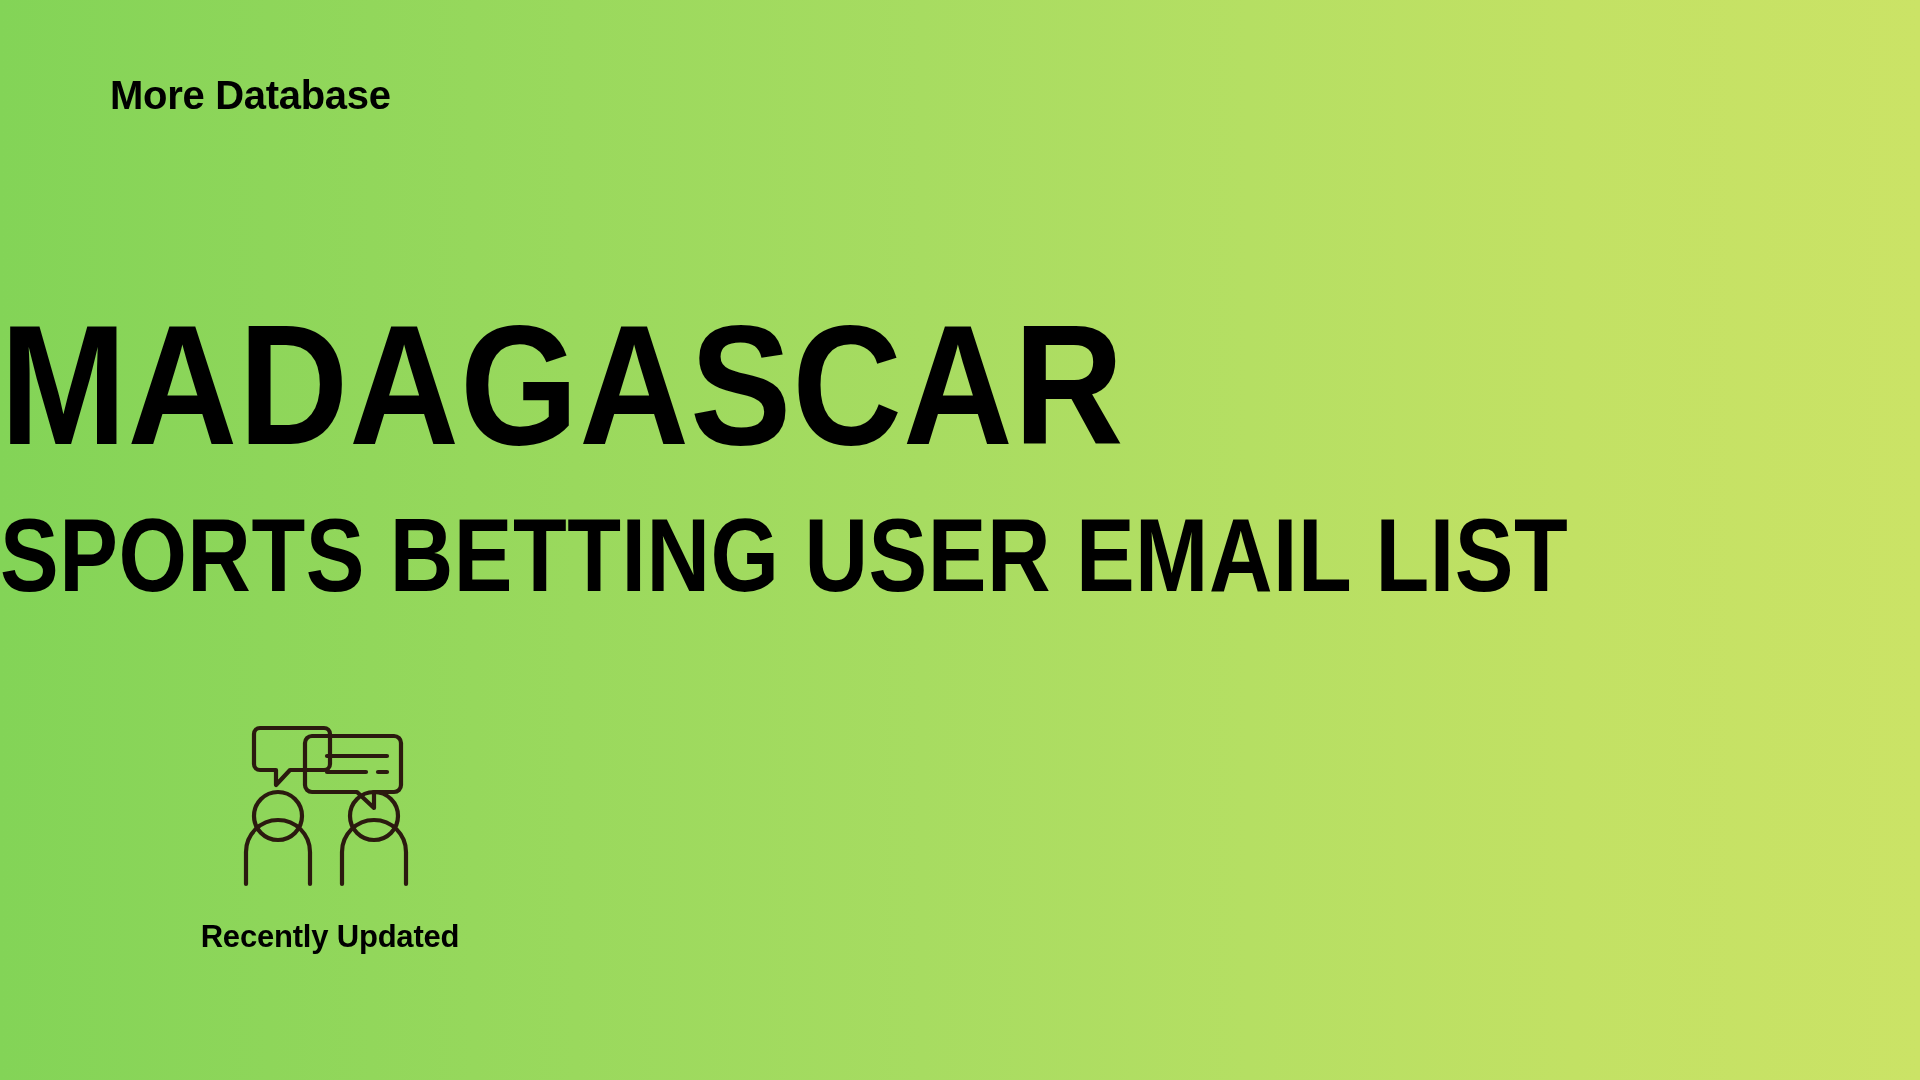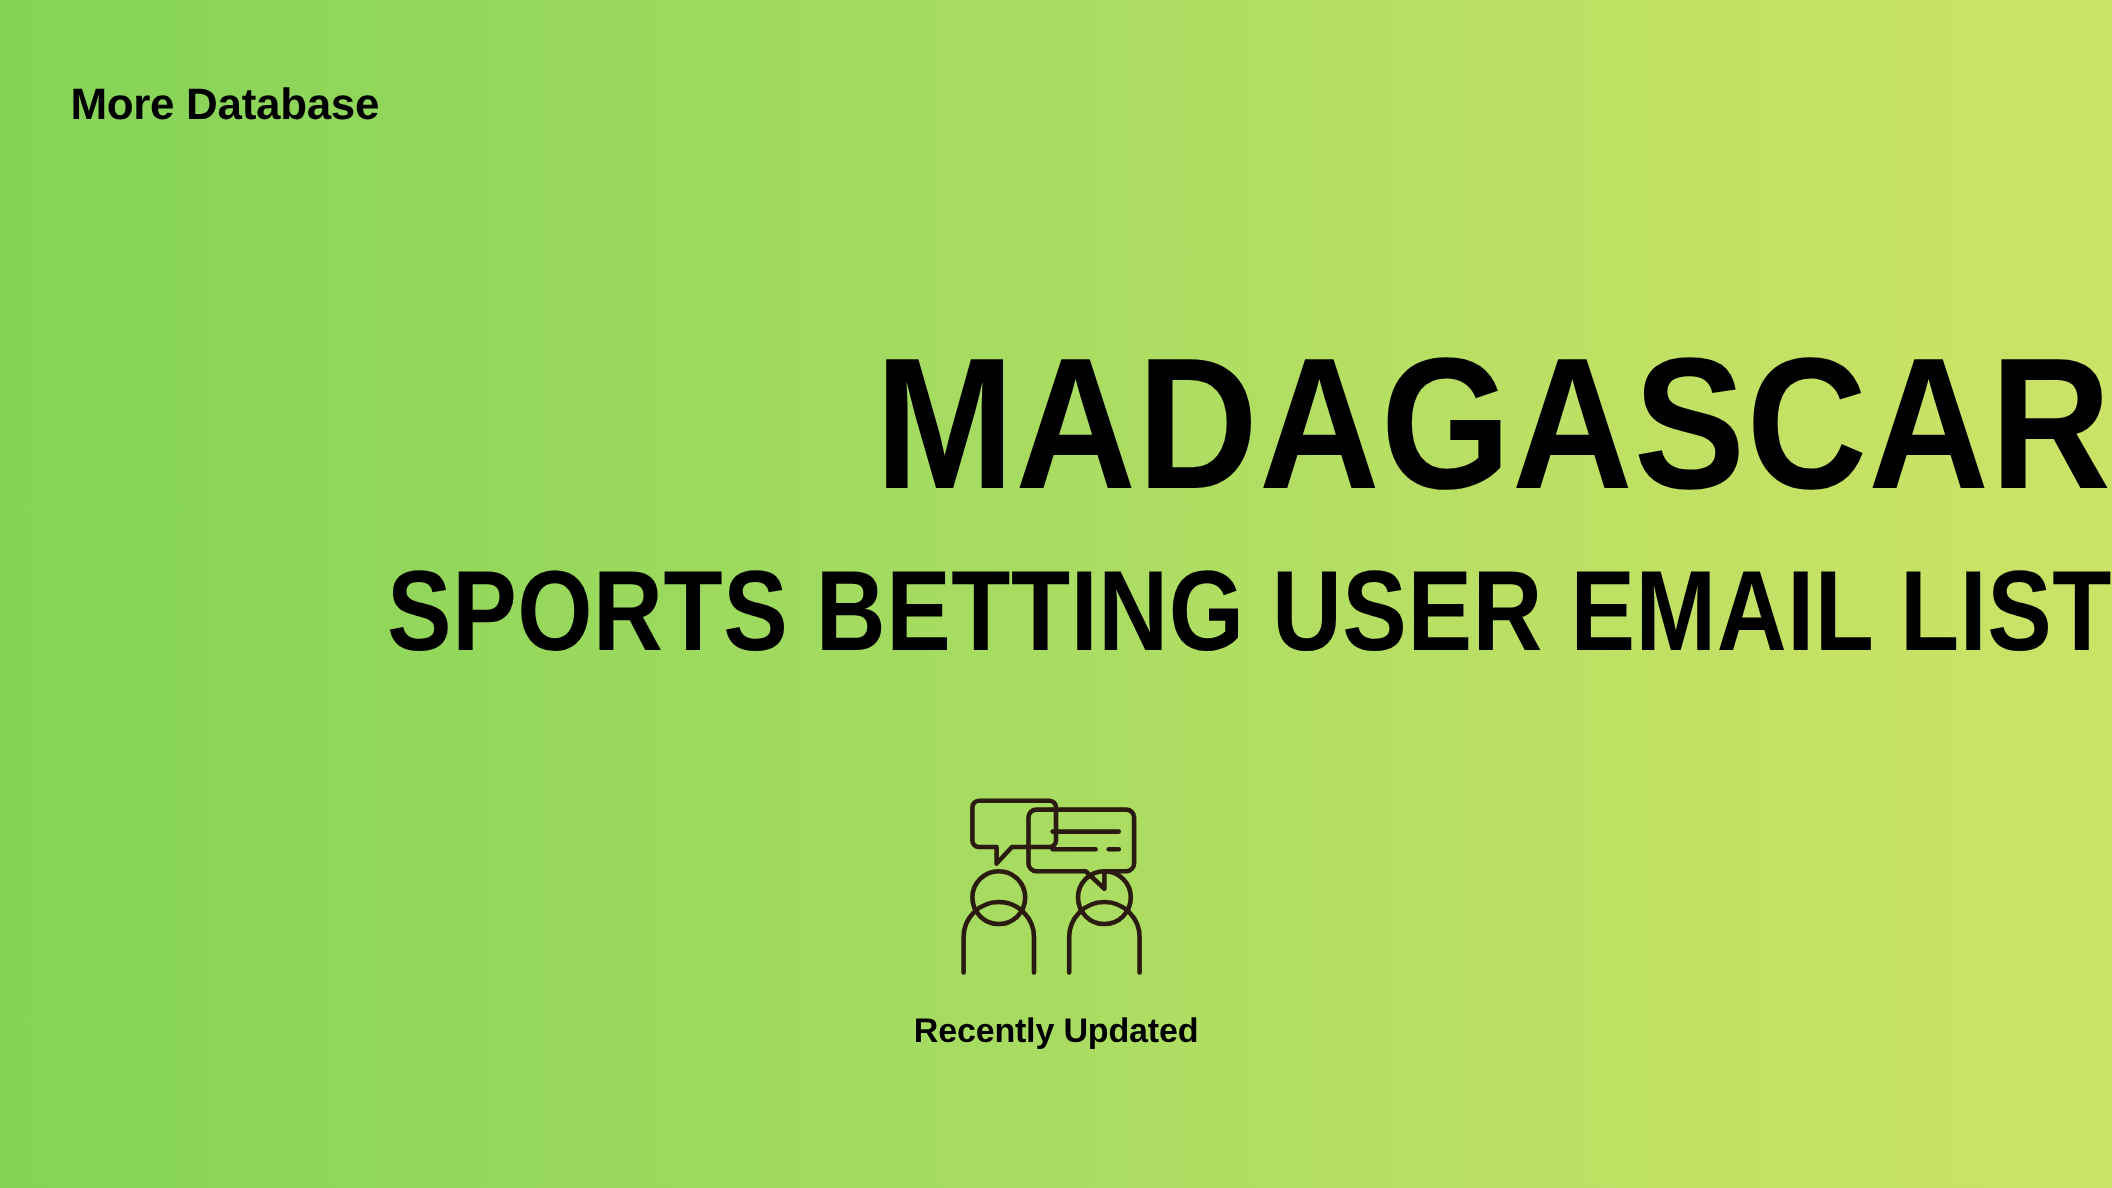--- a/index.html
+++ b/index.html
@@ -26,21 +26,21 @@
   
   .header {
     position:absolute;
     top:0;
     left:0;
     width:1920px;
     height:190px;
     display:flex;
     align-items:center;
     justify-content:space-between;
-    padding:0 110px 0 64px;
+    padding:0 110px 0 110px;
   }
 
   .brand {
     font-size:40px;
     font-weight:700;
     color:#000;
     letter-spacing:-0.3px;
     white-space:nowrap;
   }
 
@@ -51,21 +51,21 @@
     letter-spacing:-0.3px;
     white-space:nowrap;
   }
 
   
   .hero {
     position:absolute;
     top:300px;
     left:0;
     width:1920px;
-    text-align:right;
+    text-align:left;
   }
 
   .hero-title {
     font-size:152px;
     font-weight:700;
     color:#000;
     line-height:1.0;
     letter-spacing:1px;
     white-space:nowrap;
     transform:scaleY(1.12);
@@ -86,21 +86,21 @@
 
   
   .features {
     position:absolute;
     top:690px;
     left:0;
     width:1920px;
     height:340px;
     display:flex;
     align-items:flex-start;
-    justify-content:center;
+    justify-content:flex-start;
     padding:0 150px;
   }
 
   .feature {
     width:360px;
     display:flex;
     flex-direction:column;
     align-items:center;
   }
 

